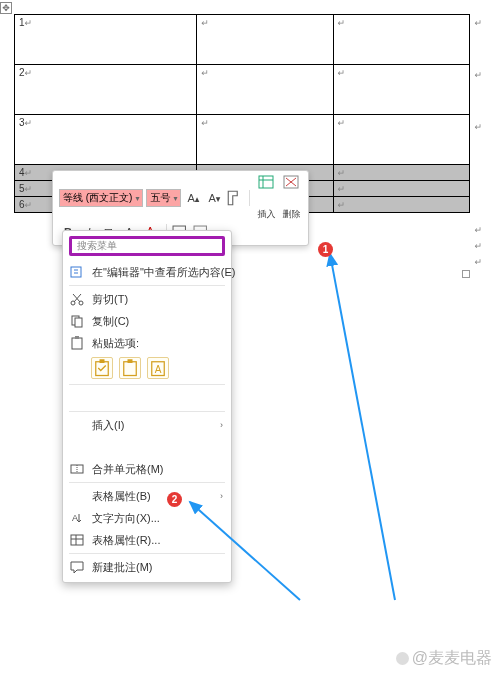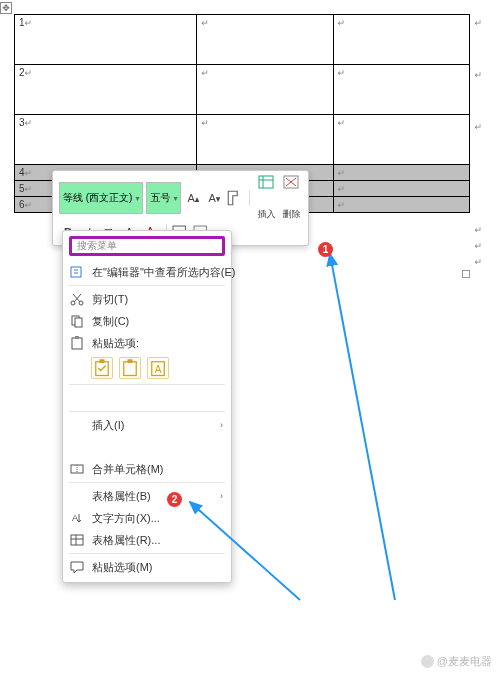--- a/index.html
+++ b/index.html
@@ -10,21 +10,21 @@
 .table td { border: 1px solid #000; height: 50px; vertical-align: top; padding: 2px 4px; font-size: 10px; color: #333; position: relative; }
 .table tr.sel td { background: #bfbfbf; height: 16px; }
 .cell-num { color: #333; }
 .ret { color: #888; font-size: 9px; }
 .page-ret { position: absolute; right: 18px; color: #888; font-size: 9px; }
 .end-sq { position: absolute; right: 30px; top: 270px; width: 8px; height: 8px; border: 1px solid #999; }
 
 .mini-toolbar { position: absolute; left: 52px; top: 170px; background: #fff; border: 1px solid #ccc; border-radius: 3px; box-shadow: 0 2px 6px rgba(0,0,0,.2); padding: 4px 6px; z-index: 10; }
 .mini-row { display: flex; align-items: center; gap: 3px; margin-bottom: 2px; }
 .mini-row:last-child { margin-bottom: 0; }
-.mini-sel { border: 1px solid #bbb; font-size: 10px; padding: 1px 3px; background: #86efac; height: 32px; display: flex; align-items: center; }
+.mini-sel { border: 1px solid #bbb; font-size: 10px; padding: 1px 3px; background: #fca5a5; height: 18px; display: flex; align-items: center; }
 .mini-sel .dd { margin-left: 3px; font-size: 8px; color: #666; }
 .mini-btn { width: 18px; height: 18px; display: flex; align-items: center; justify-content: center; font-size: 11px; color: #444; }
 .mini-vbtn { display: flex; flex-direction: column; align-items: center; font-size: 9px; color: #444; padding: 0 2px; gap: 19px; }
 .mini-vbtn svg { width: 16px; height: 14px; }
 .sep { width: 1px; height: 16px; background: #ddd; margin: 0 2px; }
 .bold { font-weight: bold; }
 .ital { font-style: italic; }
 .hl { background: #ffeb3b; width: 14px; height: 3px; display: block; }
 .red-a { color: #c00; border-bottom: 2px solid #c00; }
 
@@ -35,21 +35,21 @@
 .menu-label { flex: 1; white-space: nowrap; }
 .menu-arrow { font-size: 9px; color: #666; }
 .menu-sep { height: 1px; background: #e5e5e5; margin: 2px 6px; }
 .paste-opts { display: flex; gap: 6px; padding: 3px 0 3px 28px; }
 .paste-opt { width: 22px; height: 22px; border: 1px solid #e8d090; border-radius: 2px; display: flex; align-items: center; justify-content: center; background: #fffef5; }
 
 .badge { position: absolute; width: 15px; height: 15px; border-radius: 50%; color: #fff; font-size: 10px; font-weight: bold; display: flex; align-items: center; justify-content: center; z-index: 30; }
 .b1 { background: #e53935; left: 318px; top: 242px; }
 .b2 { background: #e53935; left: 167px; top: 492px; }
 .arrow-line { position: absolute; z-index: 25; }
-.watermark { position: absolute; right: 8px; bottom: 6px; font-size: 11px; color: #bbb; display: flex; align-items: center; gap: 3px; }
+.watermark { position: absolute; right: 8px; bottom: 6px; font-size: 16px; color: #bbb; display: flex; align-items: center; gap: 3px; }
 .watermark .logo { width: 13px; height: 13px; border-radius: 50%; background: #ddd; }
 </style>
 </head>
 <body>
 
 <div class="page">
   <div class="anchor">✥</div>
   <span class="page-ret" style="top:18px">↵</span>
   <span class="page-ret" style="top:70px">↵</span>
   <span class="page-ret" style="top:122px">↵</span>
@@ -275,21 +275,21 @@
       </span>
     <span class="menu-label">表格属性(R)...</span>
   </div>
   <div class="menu-sep"></div>
   <div class="menu-item">
     <span class="menu-ico">
         <svg viewBox="0 0 16 16">
           <path d="M2 3h12v8H8l-3 3v-3H2z" fill="none" stroke="#555"></path>
         </svg>
       </span>
-    <span class="menu-label">粘贴选项(M)</span>
+    <span class="menu-label">新建批注(M)</span>
   </div>
 </div>
 
 <div class="badge b1">1</div>
 <div class="badge b2">2</div>
 
 <svg class="arrow-line" style="left:0;top:0" width="500" height="675">
   <defs>
       <marker id="ah" markerWidth="8" markerHeight="8" refX="6" refY="3" orient="auto">
         <path d="M0,0 L7,3 L0,6 z" fill="#2196f3"></path>

